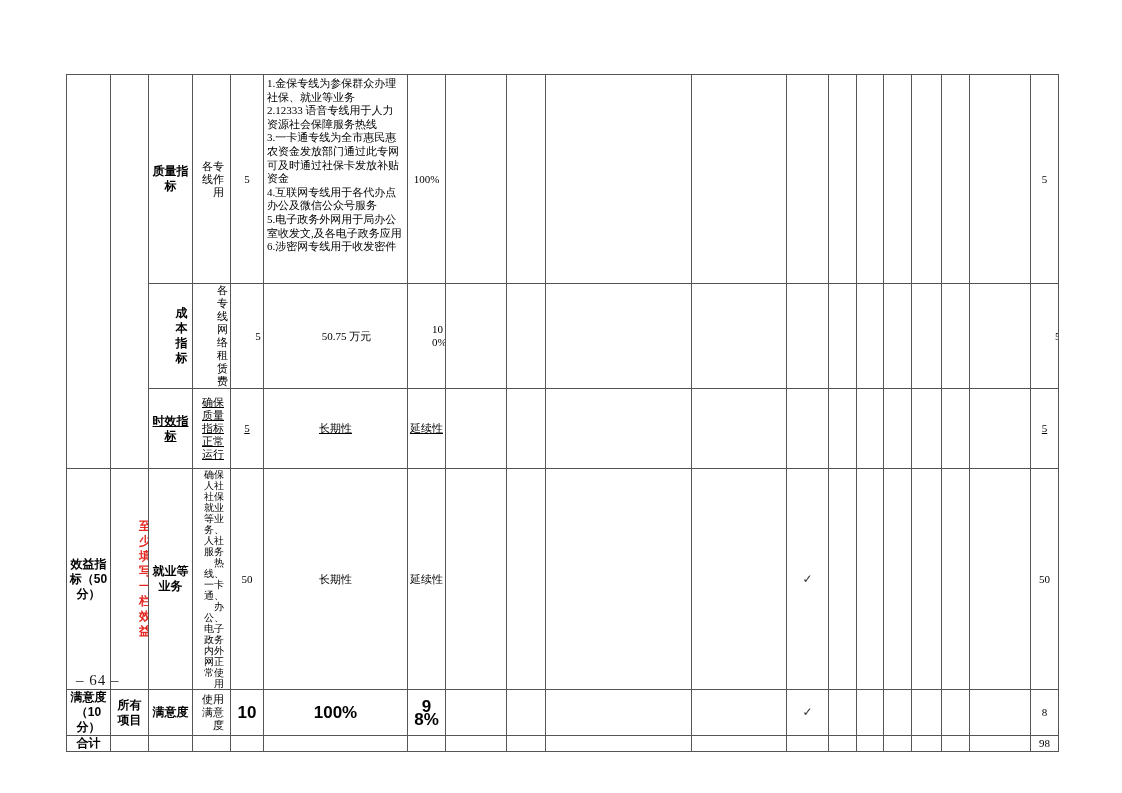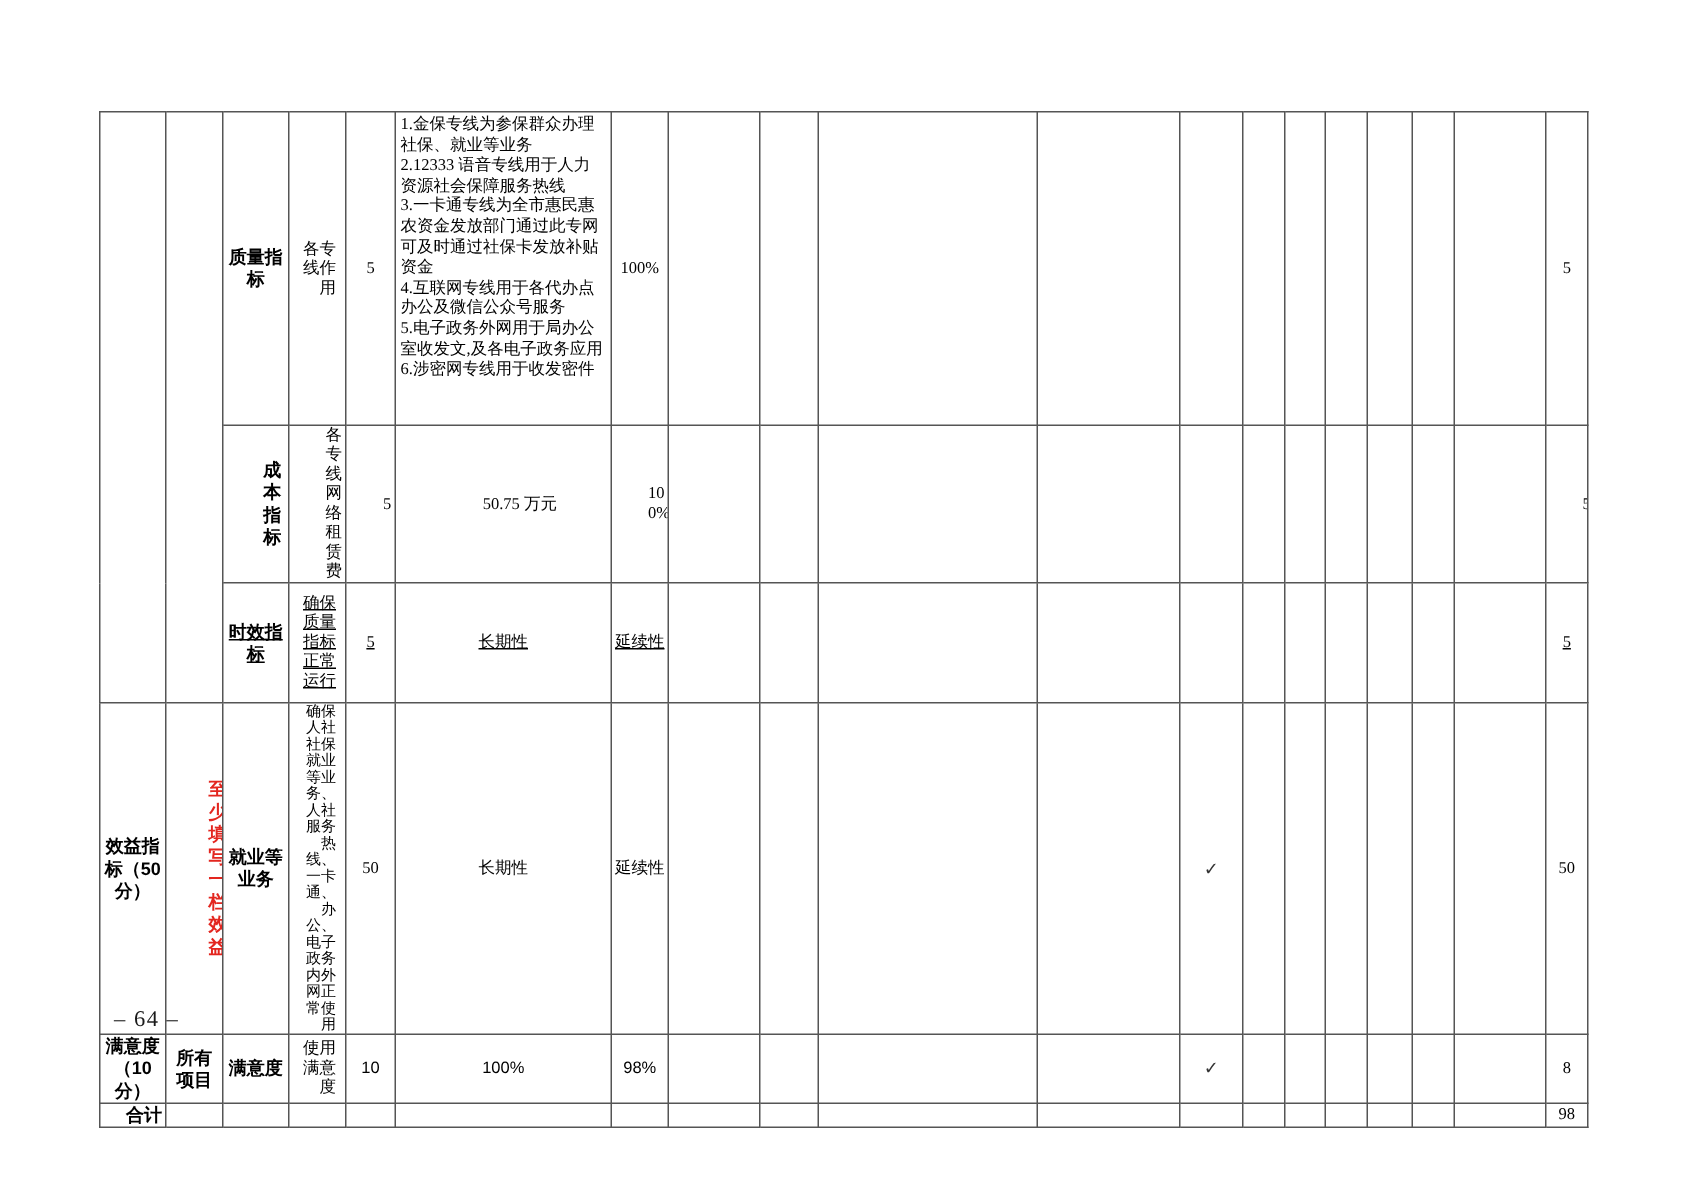--- a/index.html
+++ b/index.html
@@ -38,24 +38,24 @@
   }
   td.red{color:var(--red);padding-left:28px;}
   td.det{padding:0 6px;line-height:13px;text-align:right;}
   td.vdet{font-size:10px;line-height:11px;padding:0 6px;}
   td.tgt{
     text-align:left;vertical-align:top;
     white-space:pre-line;line-height:13.6px;padding:2px 3px;margin-top:44px;
   }
   td.bnum{
     font-family:"Liberation Sans","DejaVu Sans",sans-serif;
-    font-weight:normal;font-size:11px;
+    font-weight:bold;font-size:17px;
   }
   td.chk{font-size:12px;color:#333;}
-  td.totalcell{text-align:right;padding-left:2px;}
+  td.totalcell{text-align:center;padding-left:2px;}
   .pagenum{
     position:absolute;left:76px;top:672px;
     font-family:"Liberation Serif","DejaVu Serif",serif;
     font-size:15px;color:#1a1a1a;letter-spacing:1px;
   }
 </style>
 </head>
 <body>
 
 <div class="sheet">

